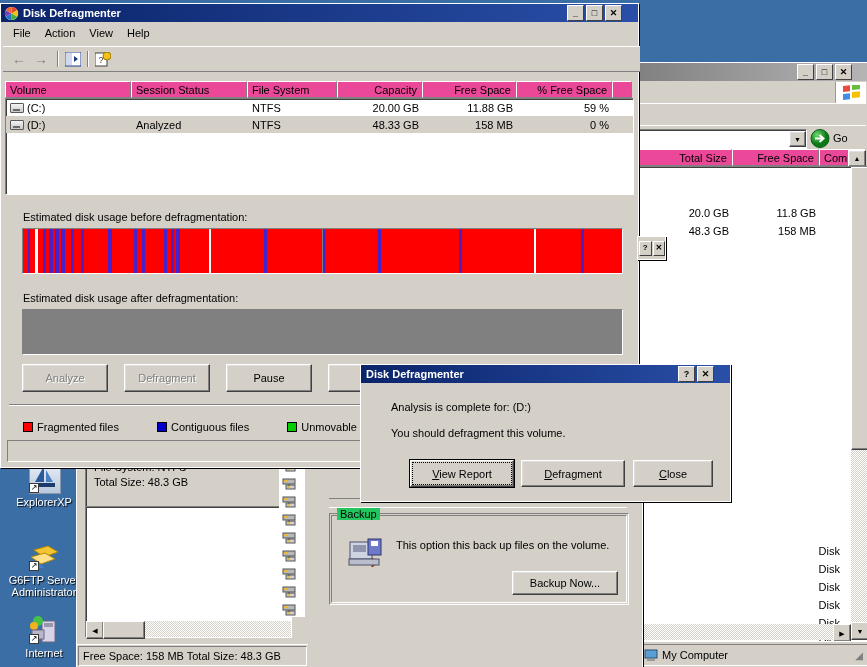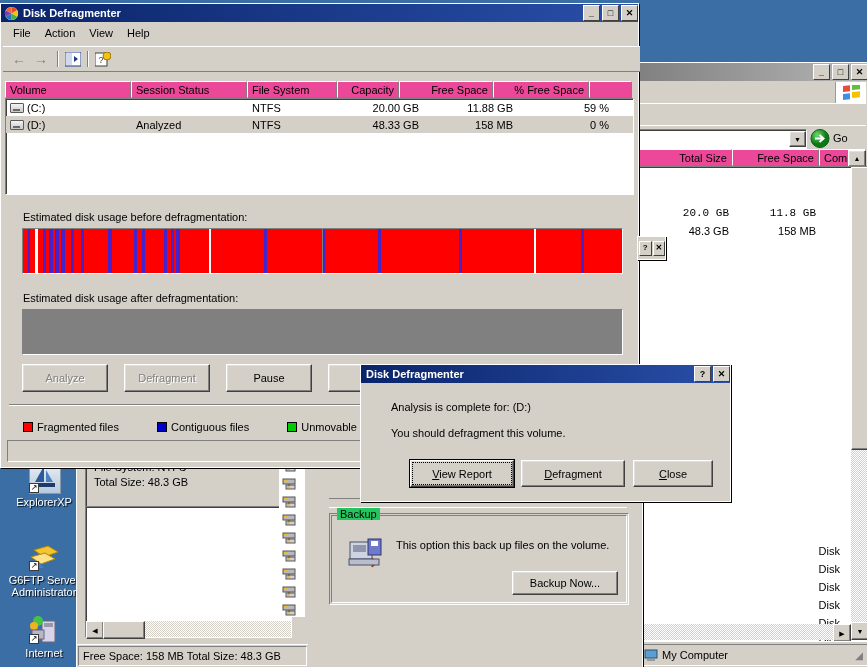--- a/index.html
+++ b/index.html
@@ -8,21 +8,21 @@
     background:#3a6ea5;
     font-family:"Liberation Sans","DejaVu Sans",sans-serif;
     font-size:11px;color:#000;
     -webkit-font-smoothing:none;
   }
   .abs{position:absolute;}
 
   
   .win{position:absolute;background:#d4d0c8;border:1px solid #fff;
        box-shadow:1px 1px 0 #000;}
-  .tbar{height:18px;display:flex;align-items:center;padding:0 0 0 3px;
+  .tbar{height:18px;display:flex;align-items:center;padding:0 16px 0 3px;
         color:#fff;font-weight:bold;font-size:11px;}
   .tbar-active{background:linear-gradient(to right,#0a246a,#2a4fa8);}
   .tbar-inactive{background:linear-gradient(to right,#808080,#b5b5b5);}
   .tbar-title{margin-left:4px;white-space:nowrap;overflow:hidden;
        text-shadow:none;}
   .tbtns{margin-left:auto;display:flex;gap:2px;}
   .tbtn{width:15px;height:14px;background:#d4d0c8;
        border-top:1px solid #fff;border-left:1px solid #fff;
        border-right:1px solid #404040;border-bottom:1px solid #404040;
        display:flex;align-items:center;justify-content:center;
@@ -203,21 +203,21 @@
   <div class="abs" style="left:0;top:86px;width:229px;">
     <div class="colhdr">
       <div class="ralign" style="width:95px;">Total Size</div>
       <div class="ralign" style="width:87px;">Free Space</div>
       <div style="width:47px;">Com</div>
     </div>
     <div class="btn" style="position:absolute;right:0;top:1px;width:16px;height:15px;font-size:7px;">▲</div>
   </div>
 
   <div class="abs sunken" style="left:0;top:103px;width:229px;height:473px;background:#fff;">
-    <div class="row" style="position:absolute;left:0;top:37px;width:212px;font-family:Liberation Mono, monospace;">
+    <div class="row" style="position:absolute;left:0;top:37px;width:212px;">
       <div class="ralign" style="width:95px;display:flex;">20.0 GB</div>
       <div class="ralign" style="width:87px;display:flex;">11.8 GB</div>
     </div>
     <div class="row" style="position:absolute;left:0;top:55px;width:212px;">
       <div class="ralign" style="width:95px;display:flex;">48.3 GB</div>
       <div class="ralign" style="width:87px;display:flex;">158 MB</div>
     </div>
     <div id="disk-type-col" style="position:absolute;left:142px;top:375px;width:60px;">
         <div style="height: 18px; line-height: 18px; text-align: right; font-size: 11px;">Disk</div>
         <div style="height: 18px; line-height: 18px; text-align: right; font-size: 11px;">Disk</div>
@@ -423,21 +423,21 @@
           <circle cx="12" cy="4" r="4" fill="#f2c017" stroke="#9a7a00"></circle>
         </svg>
     </span>
   </div>
 
   <div class="abs" style="left:4px;top:77px;width:627px;">
     <div class="colhdr">
       <div style="width:126px;">Volume</div>
       <div style="width:116px;">Session Status</div>
       <div style="width:90px;">File System</div>
-      <div class="ralign" style="width:62px;">Capacity</div>
+      <div class="ralign" style="width:85px;">Capacity</div>
       <div class="ralign" style="width:94px;">Free Space</div>
       <div class="ralign" style="width:96px;">% Free Space</div>
       <div style="flex:1;"></div>
     </div>
   </div>
 
   <div class="abs sunken" style="left:4px;top:94px;width:627px;height:95px;background:#fff;">
     <div class="row" style="width:100%;">
       <div style="width:126px;display:flex;align-items:center;gap:3px;">
         <span class="drvicon"></span>

